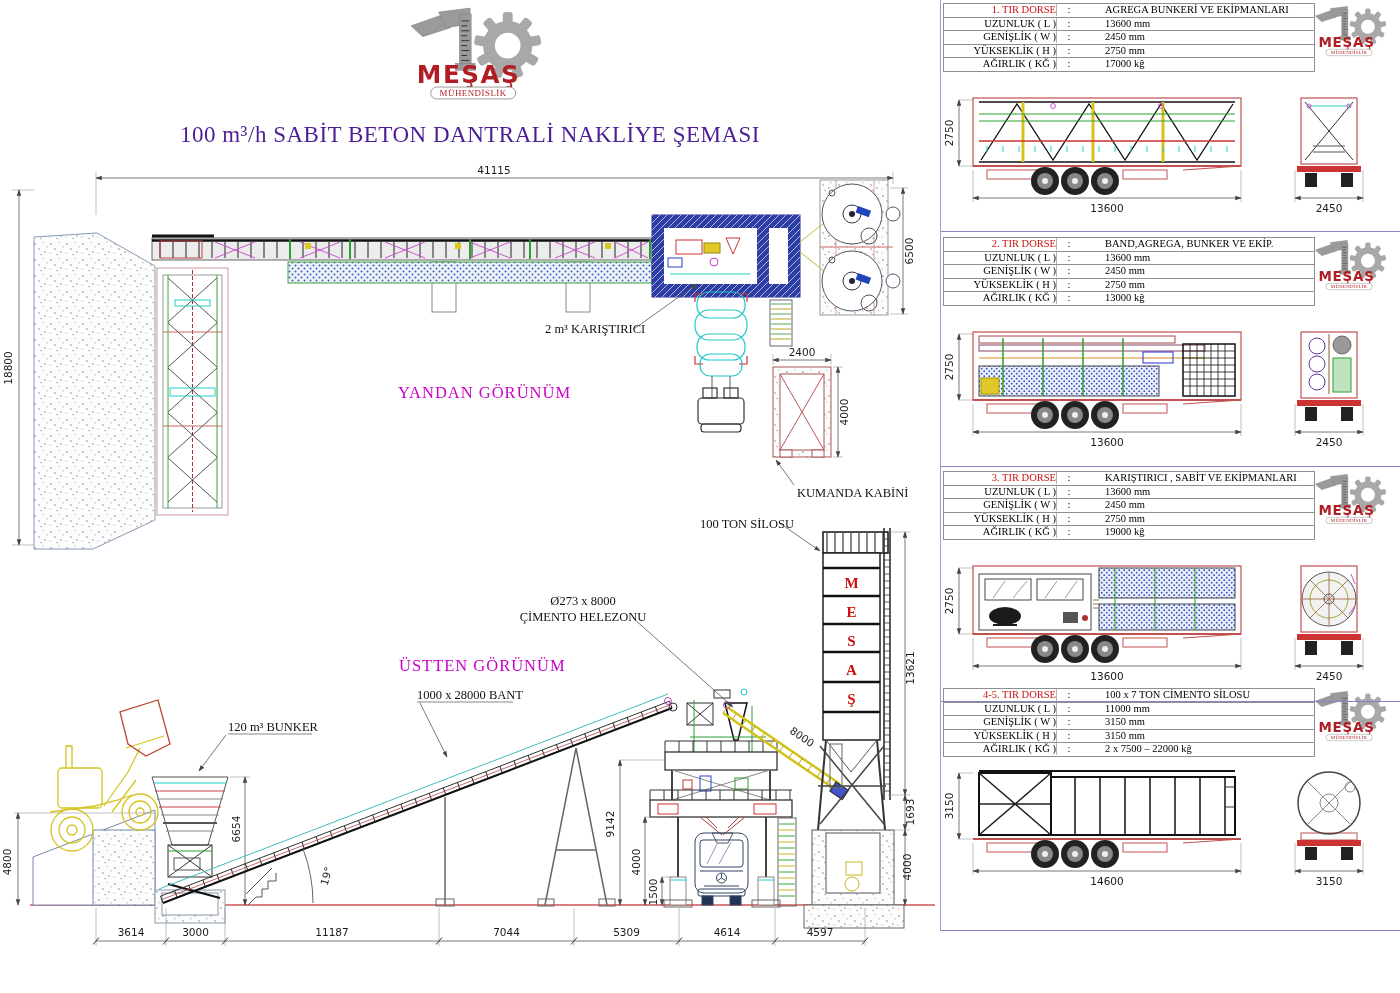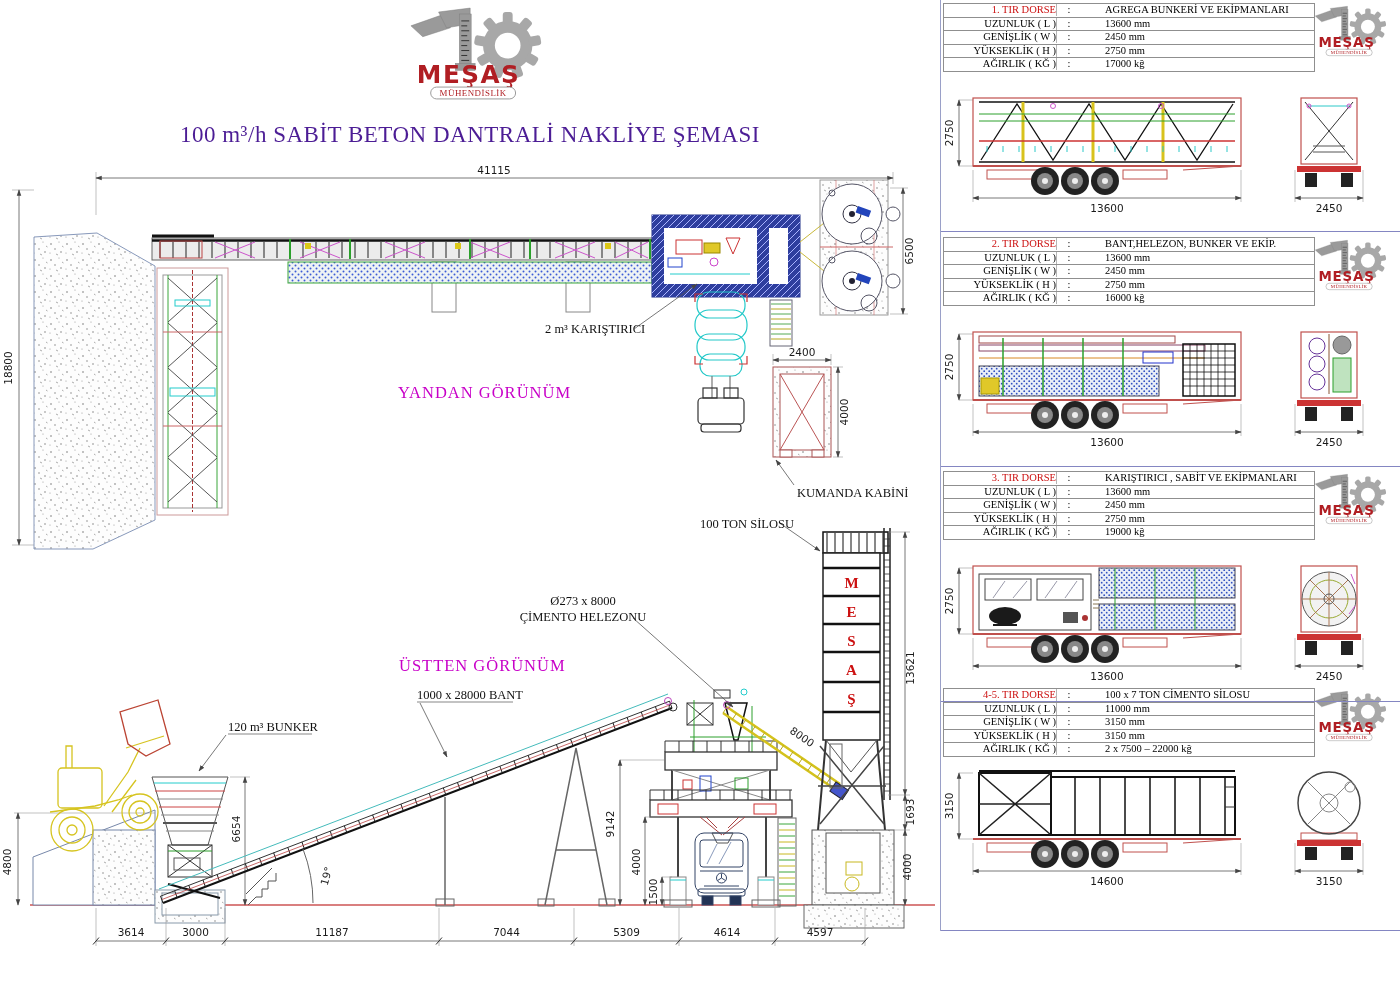--- a/index.html
+++ b/index.html
@@ -722,41 +722,41 @@
         <line x1="420" y1="84" x2="420" y2="116" class="ext"></line>
     <line x1="352" y1="112" x2="420" y2="112" class="dim" marker-start="url(#arr)" marker-end="url(#arr)"></line>
     <text class="dimtext" x="386" y="126" text-anchor="middle">2450</text>
       </svg>
     </div>
     <div class="panel" style="top: 236px;">
       <div class="ptable">
         <div class="prow">
           <span class="pl red">2. TIR DORSE</span>
           <span class="pc">:</span>
-          <span class="pv">BANT,HELEZON, BUNKER VE EKİP.</span>
+          <span class="pv">BAND,AGREGA, BUNKER VE EKİP.</span>
         </div>
         <div class="prow">
           <span class="pl">UZUNLUK ( L )</span>
           <span class="pc">:</span>
           <span class="pv">13600 mm</span>
         </div>
         <div class="prow">
           <span class="pl">GENİŞLİK ( W )</span>
           <span class="pc">:</span>
           <span class="pv">2450 mm</span>
         </div>
         <div class="prow">
           <span class="pl">YÜKSEKLİK ( H )</span>
           <span class="pc">:</span>
           <span class="pv">2750 mm</span>
         </div>
         <div class="prow">
           <span class="pl">AĞIRLIK ( KĞ )</span>
           <span class="pc">:</span>
-          <span class="pv">16000 kğ</span>
+          <span class="pv">13000 kğ</span>
         </div>
       </div>
       <svg class="plogo" width="86" height="52" viewBox="0 0 160 96">
         <use href="#mesas-logo-sym"></use>
       </svg>
       <svg class="pdraw" width="455" height="146" viewBox="0 0 455 146" style="top: 84px;">
     <line x1="16" y1="14" x2="16" y2="80" class="dim" marker-start="url(#arr)" marker-end="url(#arr)"></line>
     <line x1="16" y1="14" x2="30" y2="14" class="ext"></line>
         <line x1="16" y1="80" x2="30" y2="80" class="ext"></line>
     <text class="dimtext" transform="rotate(-90 10 47)" x="10" y="47" text-anchor="middle">2750</text>

